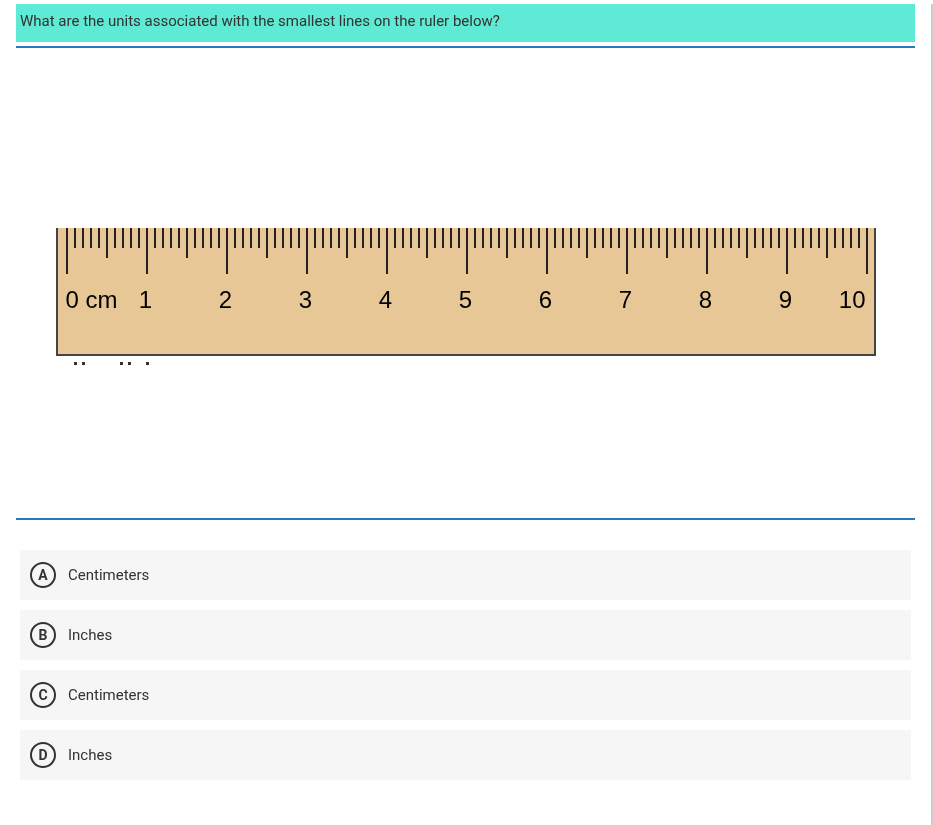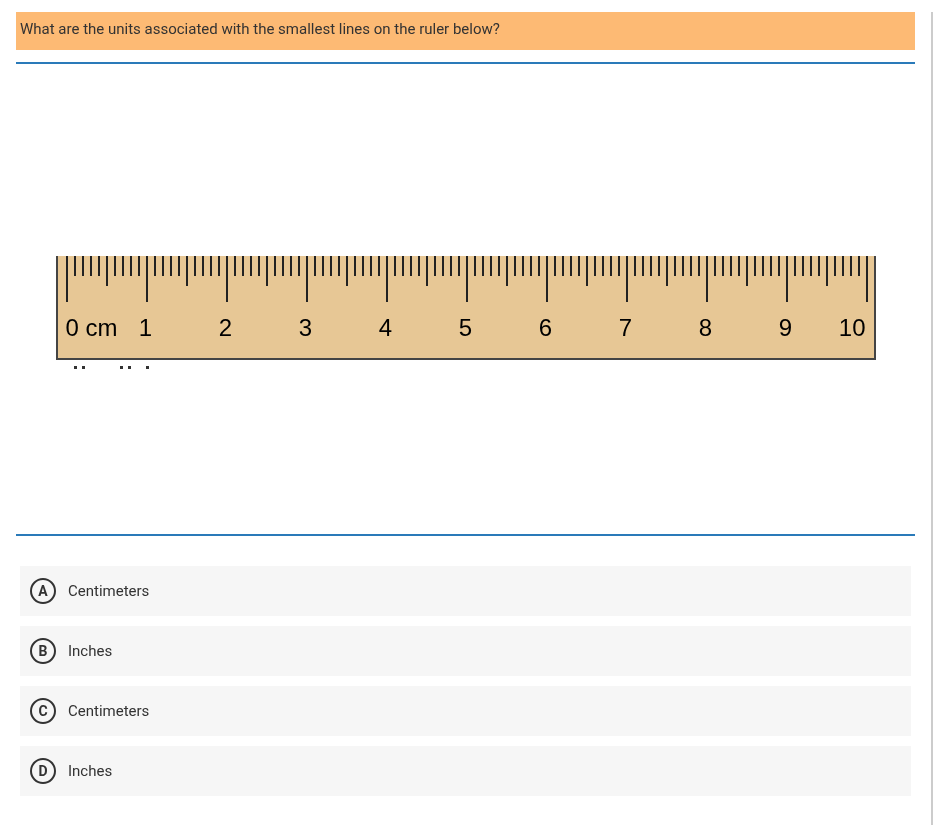--- a/index.html
+++ b/index.html
@@ -12,23 +12,23 @@
       height: 825px;
       position: relative;
     }
     .question-container {
       padding: 0 20px 20px 20px;
       border-right: 2px solid #ccc;
       height: 100%;
       position: relative;
     }
     .question-header {
-      background: #fdba74;
+      background: #5eead4;
       padding: 6px 4px 4px 4px;
-      margin: 12px -4px;
+      margin: 4px -4px;
     }
     .question-text {
       font-size: 15px;
       color: #333;
       padding: 2px 0 8px 0;
     }
     .attachment-row {
       display: flex;
       align-items: center;
       padding: 8px 0;
@@ -65,21 +65,21 @@
       display: flex;
       align-items: center;
       justify-content: center;
       padding: 20px 0;
     }
     .ruler-wrap {
       width: 820px;
     }
     .ruler {
       width: 100%;
-      height: 104px;
+      height: 128px;
       position: relative;
       background: linear-gradient(180deg, #e7c795 0%, #e7c795 100%);
       border: 2px solid #444;
       border-top: none;
       margin-top: 27px;
     }
     .ruler-ticks {
       position: absolute;
       left: 8px;
       right: 8px;

